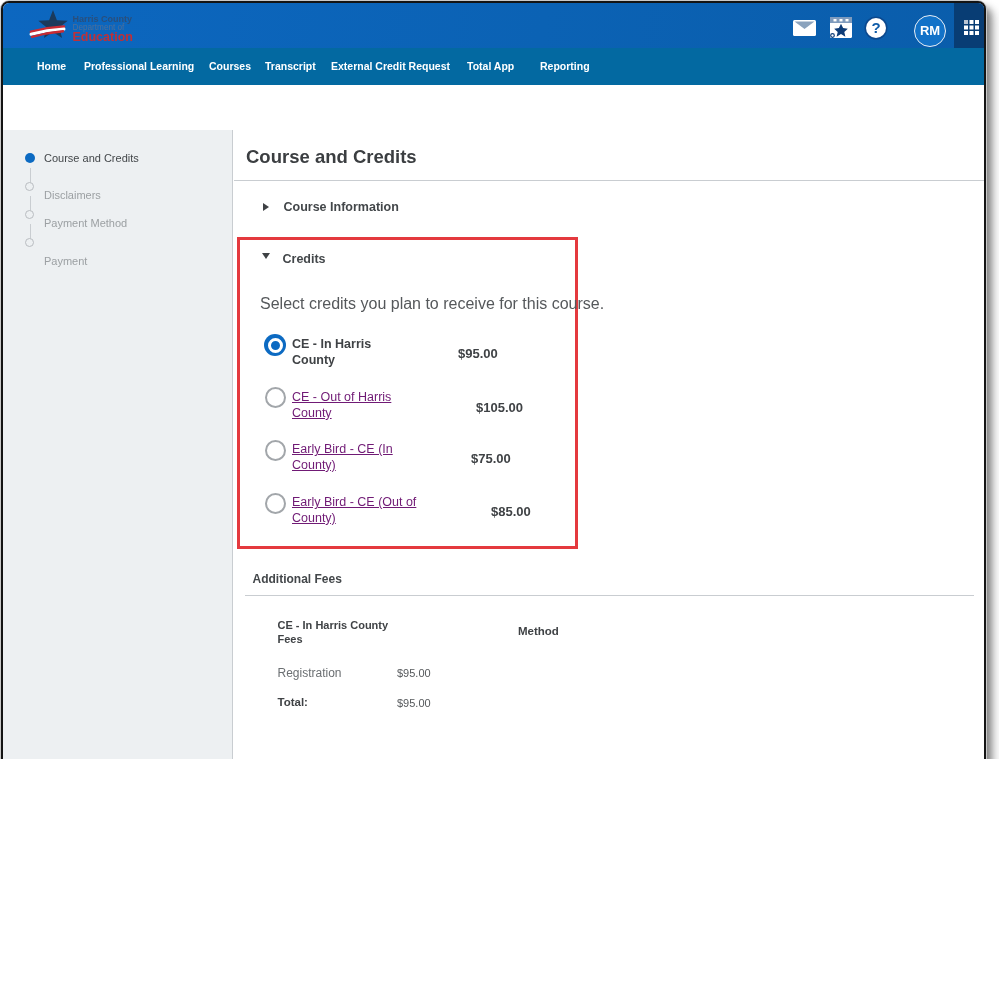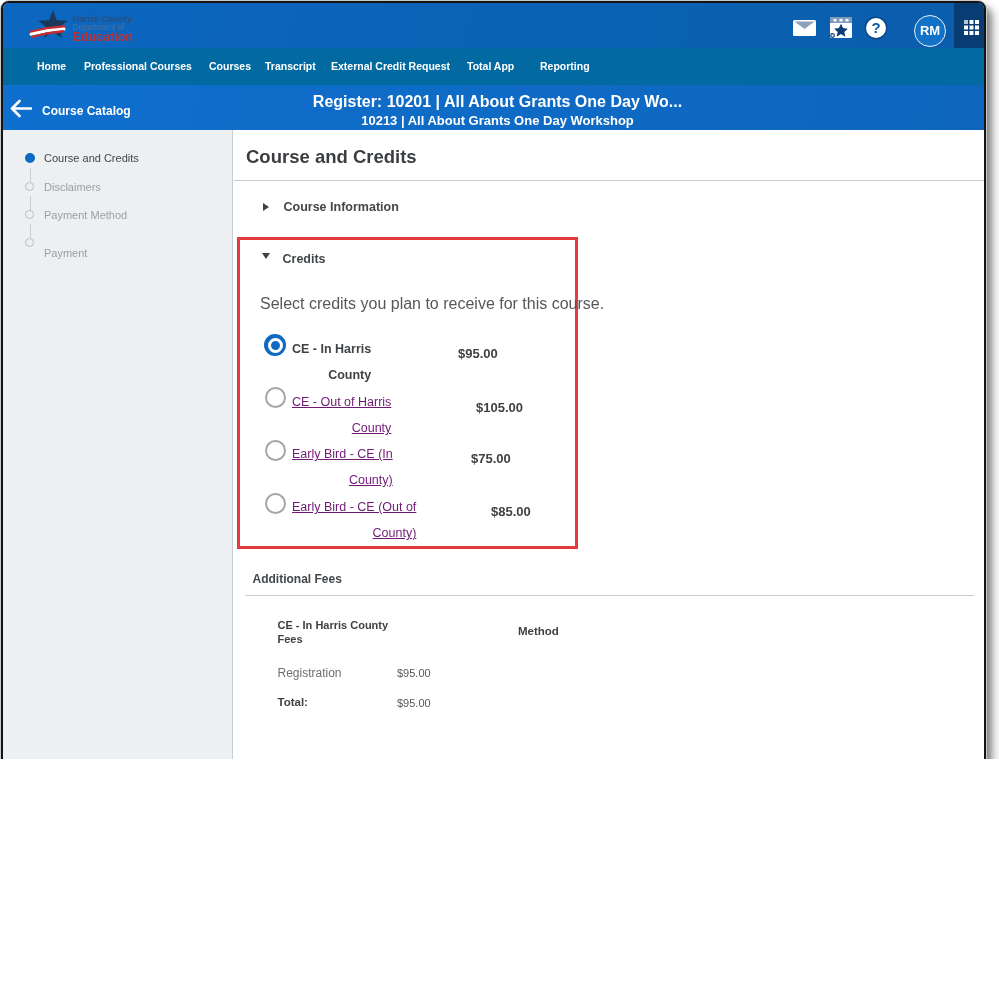--- a/index.html
+++ b/index.html
@@ -23,34 +23,34 @@
   #sub .t2 { position:absolute; left:8px; right:0; top:28px; text-align:center; font-size:13px; font-weight:bold; }
   
   #bodyarea { position:absolute; left:0; top:127px; width:100%; bottom:46px; }
   #sidebar { position:absolute; left:0; top:0; width:230px; height:100%; background:#edf0f2; border-right:1px solid #c9cdd1; }
   .step { position:absolute; left:22px; width:16px; height:16px; }
   .dotfill { width:10px; height:10px; border-radius:50%; background:#0c6ac2; }
   .dotopen { width:9px; height:9px; border-radius:50%; border:1.5px solid #b9bdc1; background:#edf0f2; }
   .stline { position:absolute; left:26.5px; width:1.5px; background:#c9cdd1; }
   .stlabel { position:absolute; left:41px; font-size:11px; white-space:nowrap; }
   .stlabel.active { color:#43474a; }
-  .stlabel.idle { color:#9ca0a3; }
+  .stlabel.idle { color:#9ca0a3;margin-top:8px; }
   #main { position:absolute; left:231px; top:0; right:0; height:100%; background:#fff; }
   #main h1 { position:absolute; left:12px; top:16px; font-size:18.5px; color:#3b3e41; font-weight:bold; }
   #mainhr { position:absolute; left:0; top:50px; right:0; border-top:1.5px solid #c9cdd1; }
   .tri-r { width:0; height:0; border-top:4.5px solid transparent; border-bottom:4.5px solid transparent; border-left:6.5px solid #3f4245; }
   .tri-d { width:0; height:0; border-left:4.5px solid transparent; border-right:4.5px solid transparent; border-top:6.5px solid #3f4245; }
   .sechead { position:absolute; font-size:12.5px; font-weight:bold; color:#43474a; }
   
   .redbox { position:absolute; border:3.5px solid #e4393e; }
   
   .radio-open { position:absolute; width:21px; height:21px; border-radius:50%; border:2px solid #a2a6aa; background:#fff; }
   .radio-sel { position:absolute; width:22px; height:22px; border-radius:50%; background:#0c6ac2; }
   .radio-sel { box-sizing:content-box; } .radio-sel::after { content:""; position:absolute; left:3.5px; top:3.5px; width:9px; height:9px; border-radius:50%; border:3px solid #fff; background:#0c6ac2; }
-  .rlabel { position:absolute; font-size:12.5px; line-height:26px;text-align:right; }
+  .rlabel { position:absolute; font-size:12.5px; line-height:16px; }
   .rlabel.sel { font-weight:bold; color:#3f4245; }
   .rlabel.un { color:#701a75;text-decoration:underline; }
   .price { position:absolute; font-size:13px; font-weight:bold; color:#3f4245; }
   
   .afhead { position:absolute; font-size:12px; font-weight:bold; color:#43474a; }
   .afline { position:absolute; border-top:1px solid #c9cdd1; }
   .tcell { position:absolute; font-size:11.5px;margin-left:36px; }
   
   #footer { position:absolute; left:0; bottom:0; width:100%; height:46px; background:#fff; border-top:1.5px solid #c4c8cb; }
   .btn { position:absolute; top:11px; height:23px; border-radius:3px; font-size:12.5px; font-weight:bold; text-align:right; line-height:21px; }
@@ -101,34 +101,26 @@
             <rect x="5.5" y="5.5" width="4" height="4"></rect>
             <rect x="11" y="5.5" width="4" height="4"></rect>
         <rect x="0" y="11" width="4" height="4"></rect>
             <rect x="5.5" y="11" width="4" height="4"></rect>
             <rect x="11" y="11" width="4" height="4"></rect>
       </g>
     </svg>
   </div>
   <div id="nav">
     <span style="left:34px">Home</span>
-    <span style="left:81px">Professional Courses</span>
+    <span style="left:81px">Professional Learning</span>
     <span style="left:206px">Courses</span>
     <span style="left:262px">Transcript</span>
     <span style="left:328px">External Credit Request</span>
     <span style="left:464px">Total App</span>
     <span style="left:537px">Reporting</span>
-  </div>
-  <div id="sub">
-    <svg style="position:absolute;left:5px;top:14px" width="24" height="19" viewBox="0 0 24 19">
-          <path d="M23,9.5 L4,9.5 M11.5,2 L4,9.5 L11.5,17" stroke="#fff" stroke-width="2.6" fill="none" stroke-linecap="round" stroke-linejoin="round"></path>
-        </svg>
-    <div class="cat">Course Catalog</div>
-    <div class="t1">Register: 10201 | All About Grants One Day Wo...</div>
-    <div class="t2">10213 | All About Grants One Day Workshop</div>
   </div>
   <div id="bodyarea">
     <div id="sidebar">
       <div class="step" style="top:23px">
             <div class="dotfill"></div>
           </div>
       <div class="stline" style="top:38px;height:16px"></div>
       <div class="step" style="top:52px">
             <div class="dotopen"></div>
           </div>

